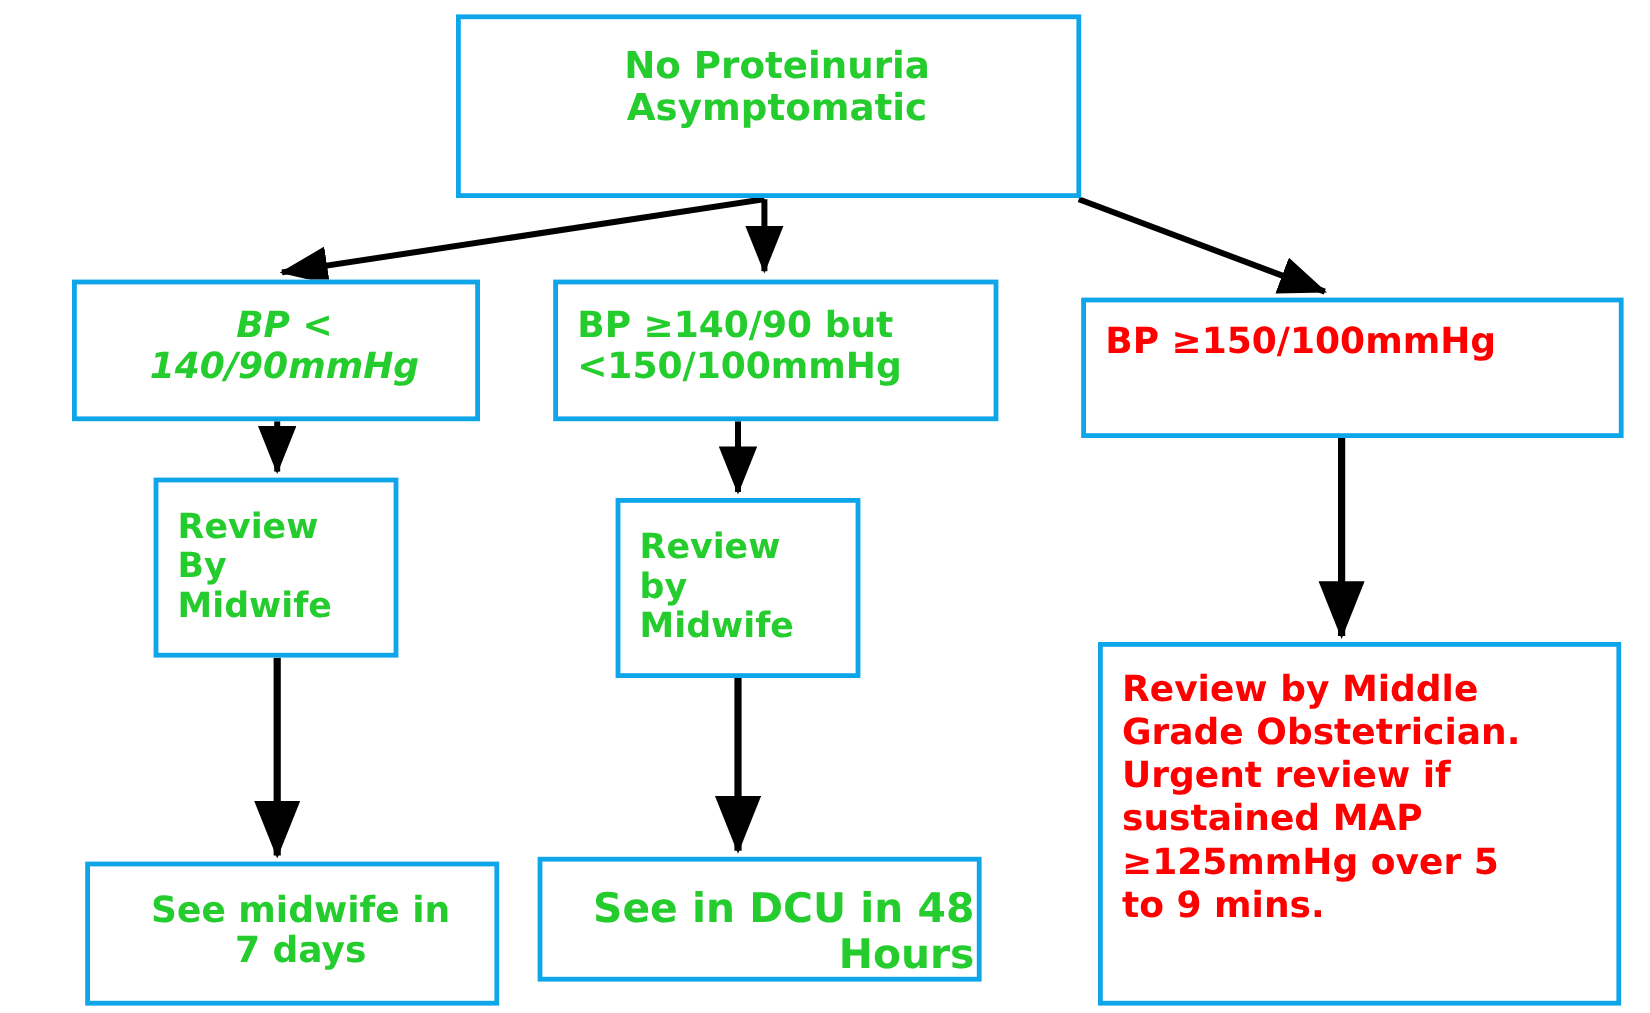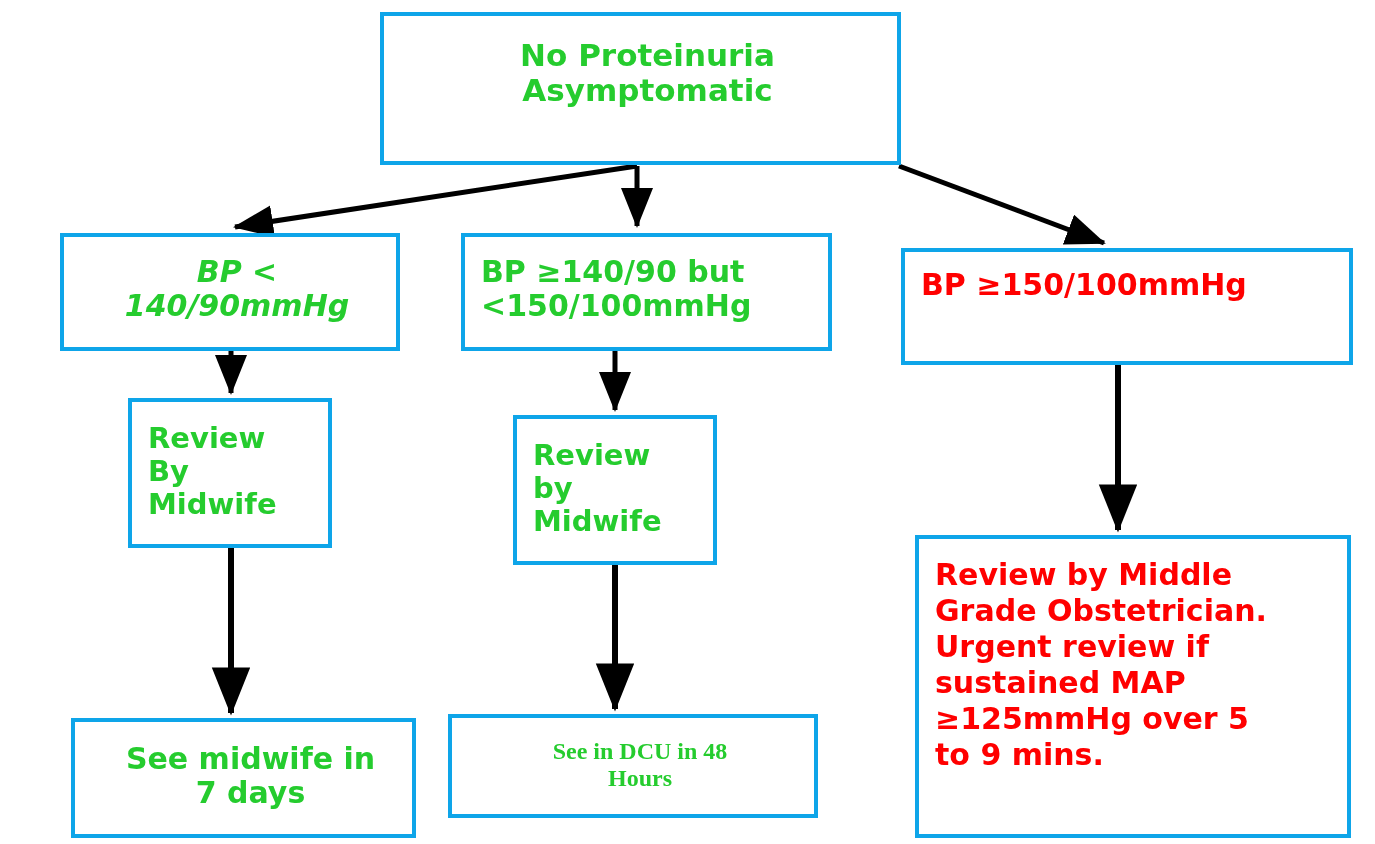--- a/index.html
+++ b/index.html
@@ -50,21 +50,21 @@
   #node-review-mid   { left: 513px; top: 415px; width: 204px; height: 150px; }
   #node-review-mid .txt { font-size: 29px; text-align: left; padding-top: 12px; }
 
   #node-obstetrician { left: 915px; top: 535px; width: 436px; height: 303px; }
   #node-obstetrician .txt { font-size: 30px; text-align: left; padding-top: 10px; line-height: 1.2; }
 
   #node-see-midwife  { left: 55px;  top: 718px; width: 345px; height: 120px; margin-left: 16px; }
   #node-see-midwife .txt { font-size: 30px; text-align: center; padding-top: 12px; }
 
   #node-see-dcu      { left: 448px; top: 714px; width: 370px; height: 104px; }
-  #node-see-dcu .txt { font-size: 24px; text-align: center; padding-top: 12px; font-family: Liberation Serif, serif; }
+  #node-see-dcu .txt { font-size: 34px; text-align: right; padding-top: 12px; }
 
   #edges {
     position: absolute;
     left: 0; top: 0;
     width: 1375px;
     height: 844px;
     pointer-events: none;
   }
 </style>
 </head>

